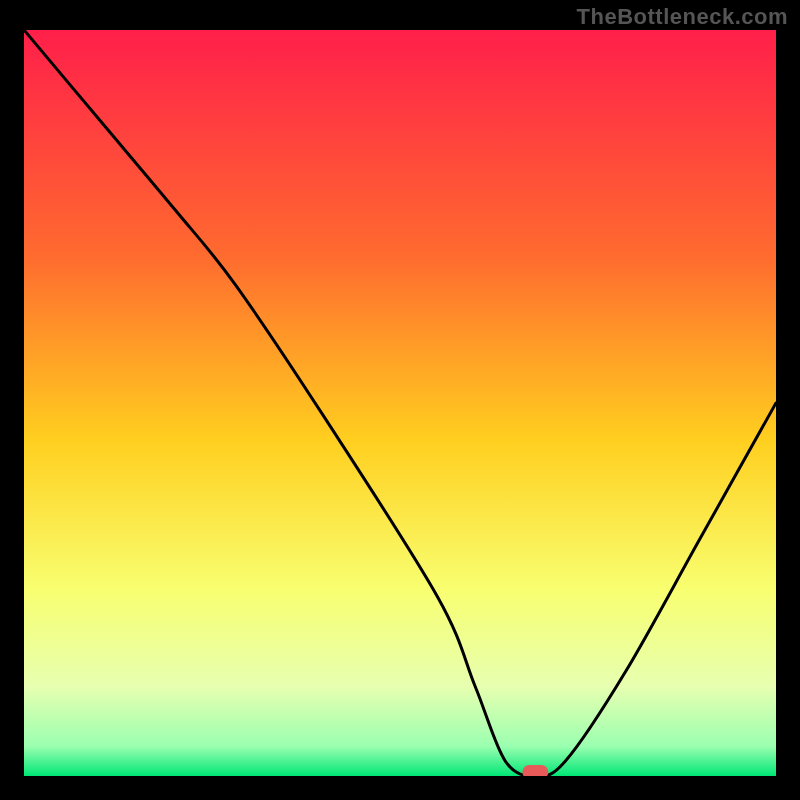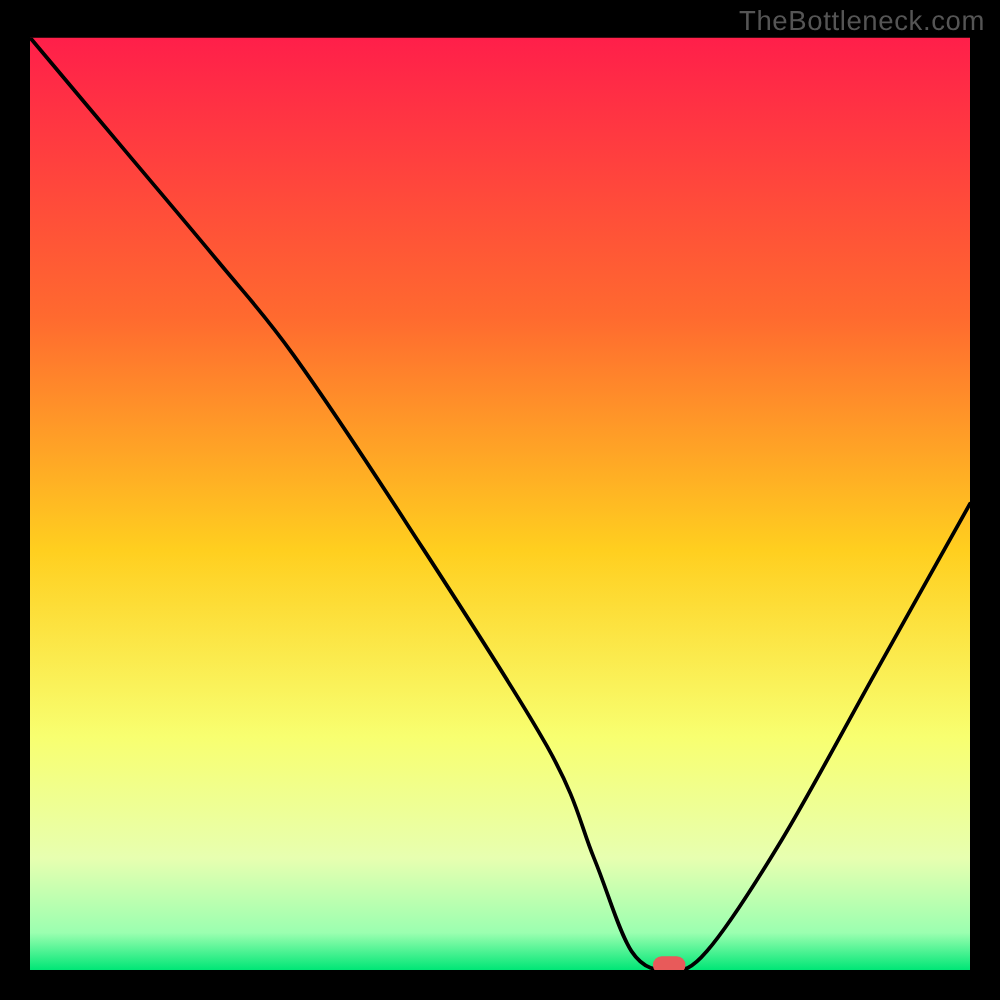--- a/index.html
+++ b/index.html
@@ -16,21 +16,21 @@
     width: 800px;
     height: 800px;
     background: #000;
   }
   .watermark {
     position: absolute;
     top: 4px;
     right: 12px;
     color: #555;
     font-size: 22px;
-    font-weight: 400;
+    font-weight: 700;
     letter-spacing: 0.5px;
     user-select: none;
   }
   .plot {
     position: absolute;
     left: 24px;
     top: 30px;
     width: 752px;
     height: 746px;
     background: #000;

